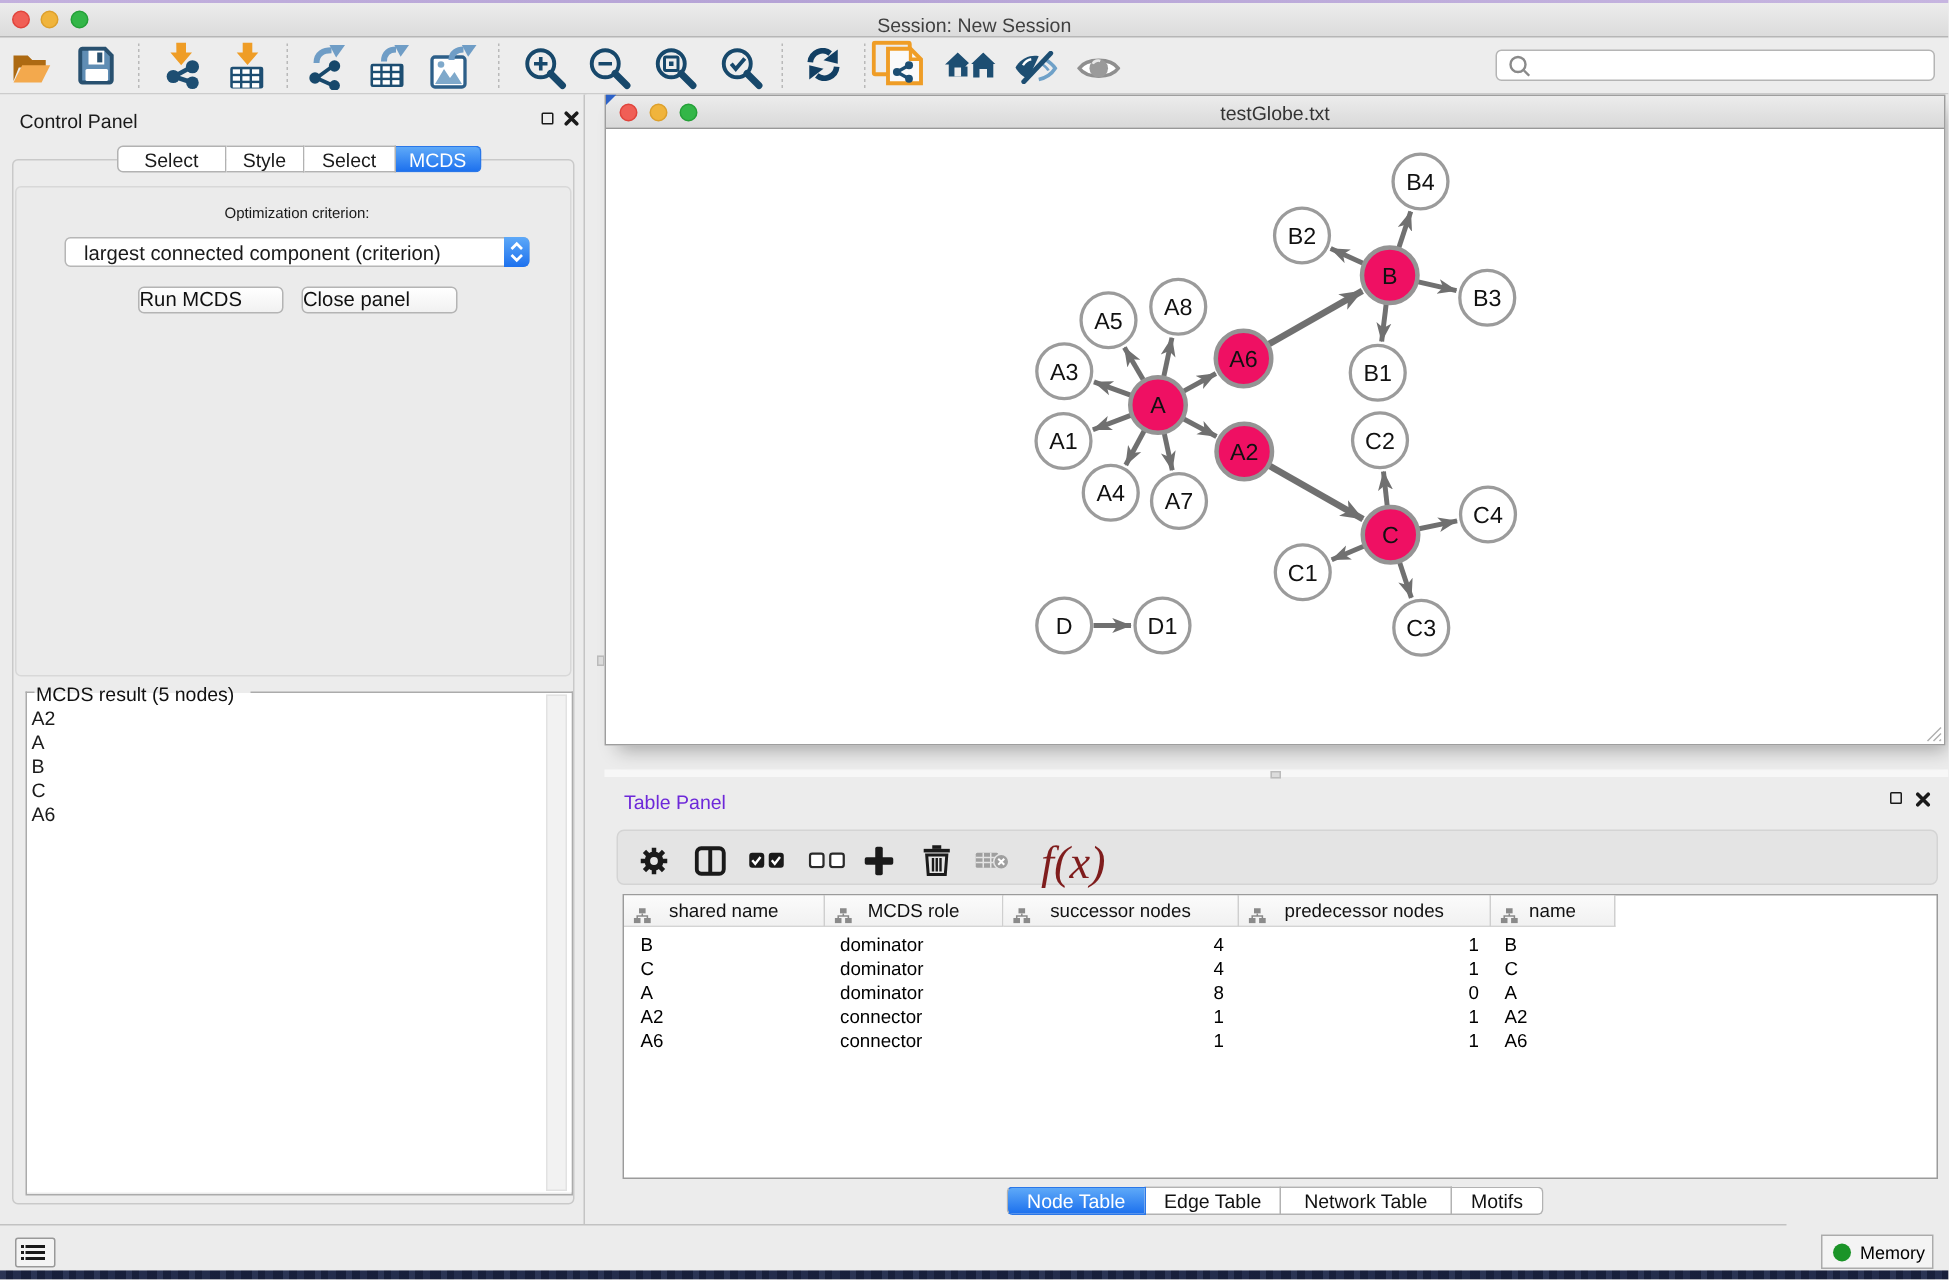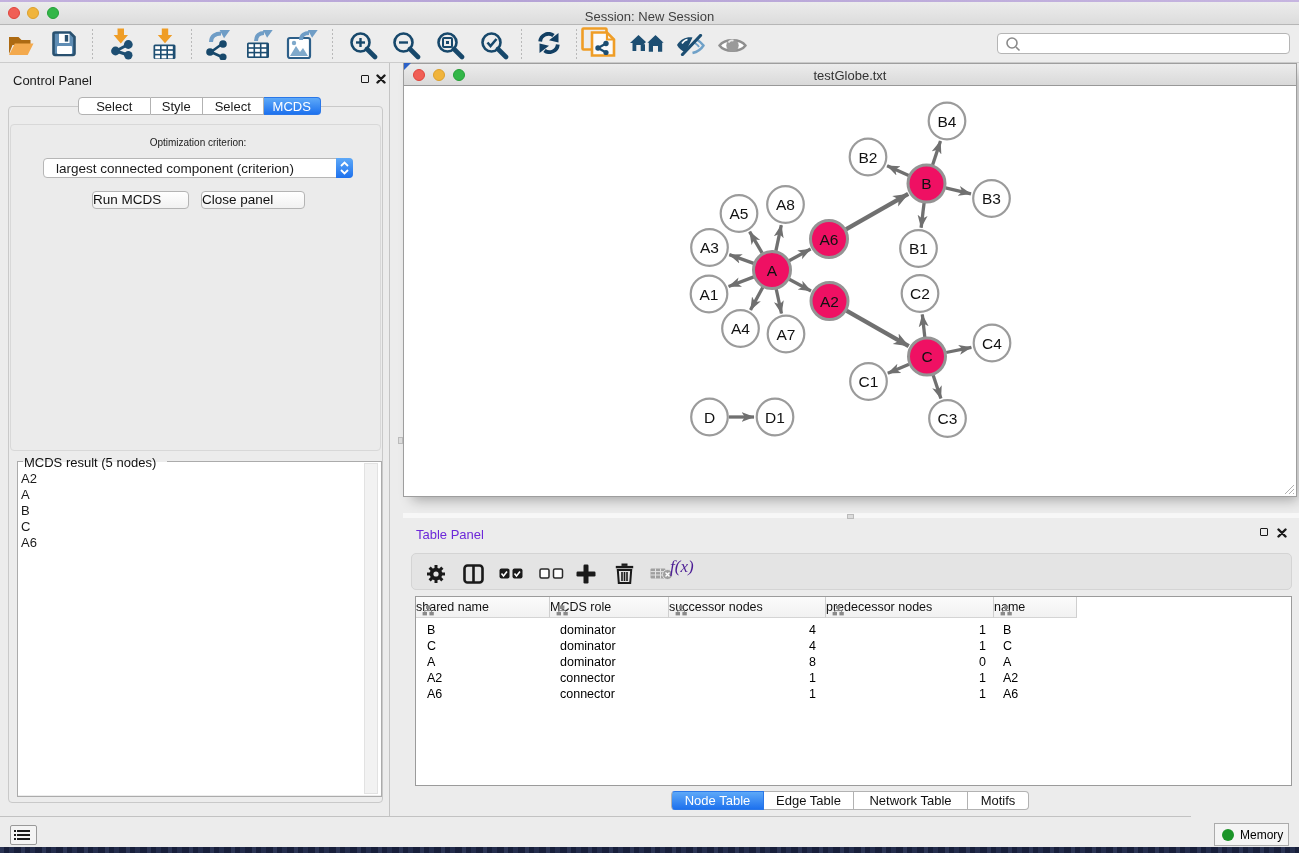--- a/index.html
+++ b/index.html
@@ -26,21 +26,21 @@
 #mcds-list{left:18px;top:399px;width:363px;height:333px;background:#fff}
 .fsb{position:absolute;background:#ababab}
 #mcds-legend{left:24px;top:392px;font-size:13px;color:#111;z-index:3}
 
 #statusbar{left:0;top:816px;width:1191px;height:31px;background:#ececec;border-top:1px solid #c2c2c2}
 #darkstrip{left:0;top:847px;width:1299px;height:6px;background:#1e2745;background-image:repeating-linear-gradient(90deg,rgba(90,100,140,0.22) 0 4px,rgba(8,12,34,0.28) 4px 9px,rgba(70,80,120,0.15) 9px 14px,rgba(5,8,28,0.25) 14px 21px)}
 
 #tpanel{left:391px;top:63px;width:908px;height:753px;background:#ececec}
 #ttools{left:20px;top:490px;width:881px;height:37px;background:#e4e4e4;border:1px solid #d4d4d4;border-radius:5px}
 #ttable{left:24px;top:533px;width:877px;height:190px;background:#fff;border:1px solid #9b9b9b}
-.th{position:absolute;top:0;height:21px;background:linear-gradient(#fbfbfb,#f1f1f1);border-right:1px solid #cfcfcf;border-bottom:1px solid #d4d4d4;font-size:12.5px;text-align:left;line-height:21px;color:#111}
+.th{position:absolute;top:0;height:21px;background:linear-gradient(#fbfbfb,#f1f1f1);border-right:1px solid #cfcfcf;border-bottom:1px solid #d4d4d4;font-size:12.5px;text-align:center;line-height:21px;color:#111}
 .thic{position:absolute;left:6px;top:5px}
 .tr{position:absolute;height:16px;font-size:12.5px;line-height:16px;color:#000}
 .td{position:absolute;top:0;height:16px}
 .num{text-align:right}
 
 .tabbar2{position:absolute;display:flex;height:19px;font-size:13px;line-height:18px;text-align:center}
 .tabbar2 .t{background:#fff;border:1px solid #b2b2b2;border-left:none;color:#111}
 .tabbar2 .t:first-child{border-left:1px solid #b2b2b2;border-radius:4px 0 0 4px}
 .tabbar2 .t:last-child{border-radius:0 4px 4px 0}
 .tabbar2 .sel{background:linear-gradient(#5ea9f8,#1d71ee);color:#fff;border-color:#2a77e8}
@@ -293,21 +293,21 @@
         <rect x="0.5" y="0.5" width="15" height="10" rx="1" fill="#9f9f9f"></rect>
         <g stroke="#e4e4e4" stroke-width="1">
           <line x1="0.5" y1="3.6" x2="15.5" y2="3.6"></line>
           <line x1="0.5" y1="7" x2="15.5" y2="7"></line>
           <line x1="5.5" y1="0.5" x2="5.5" y2="10.5"></line>
           <line x1="10.5" y1="0.5" x2="10.5" y2="10.5"></line>
         </g>
         <circle cx="17.5" cy="6.5" r="5" fill="#9f9f9f" stroke="#e4e4e4" stroke-width="1"></circle>
         <path d="M15.5,4.5 l4,4 M19.5,4.5 l-4,4" stroke="#fff" stroke-width="1.4"></path>
       </svg>
-    <div class="abs" style="left:258px;top:3px;font-family:'Liberation Serif',serif;font-style:italic;font-size:17px;color:#4c1d95">f(x)</div>
+    <div class="abs" style="left:282px;top:3px;font-family:'Liberation Serif',serif;font-style:italic;font-size:31px;color:#7f1d1d">f(x)</div>
     </div>
   <div class="abs" id="ttable">
       <div class="th" style="left:0px;width:134px"><span class="thic"><svg width="12" height="11" viewBox="0 0 12 11">
             <g fill="#8a8a8a">
               <rect x="4" y="0.5" width="4.4" height="3.4"></rect>
               <rect x="0.6" y="7" width="4.4" height="3.4"></rect>
               <rect x="7.4" y="7" width="4.4" height="3.4"></rect>
             </g>
             <path d="M6.2,4 v1.6 M2.8,7 v-1.4 h6.8 v1.4" fill="none" stroke="#8a8a8a" stroke-width="1"></path>
           </svg></span>shared name</div>

